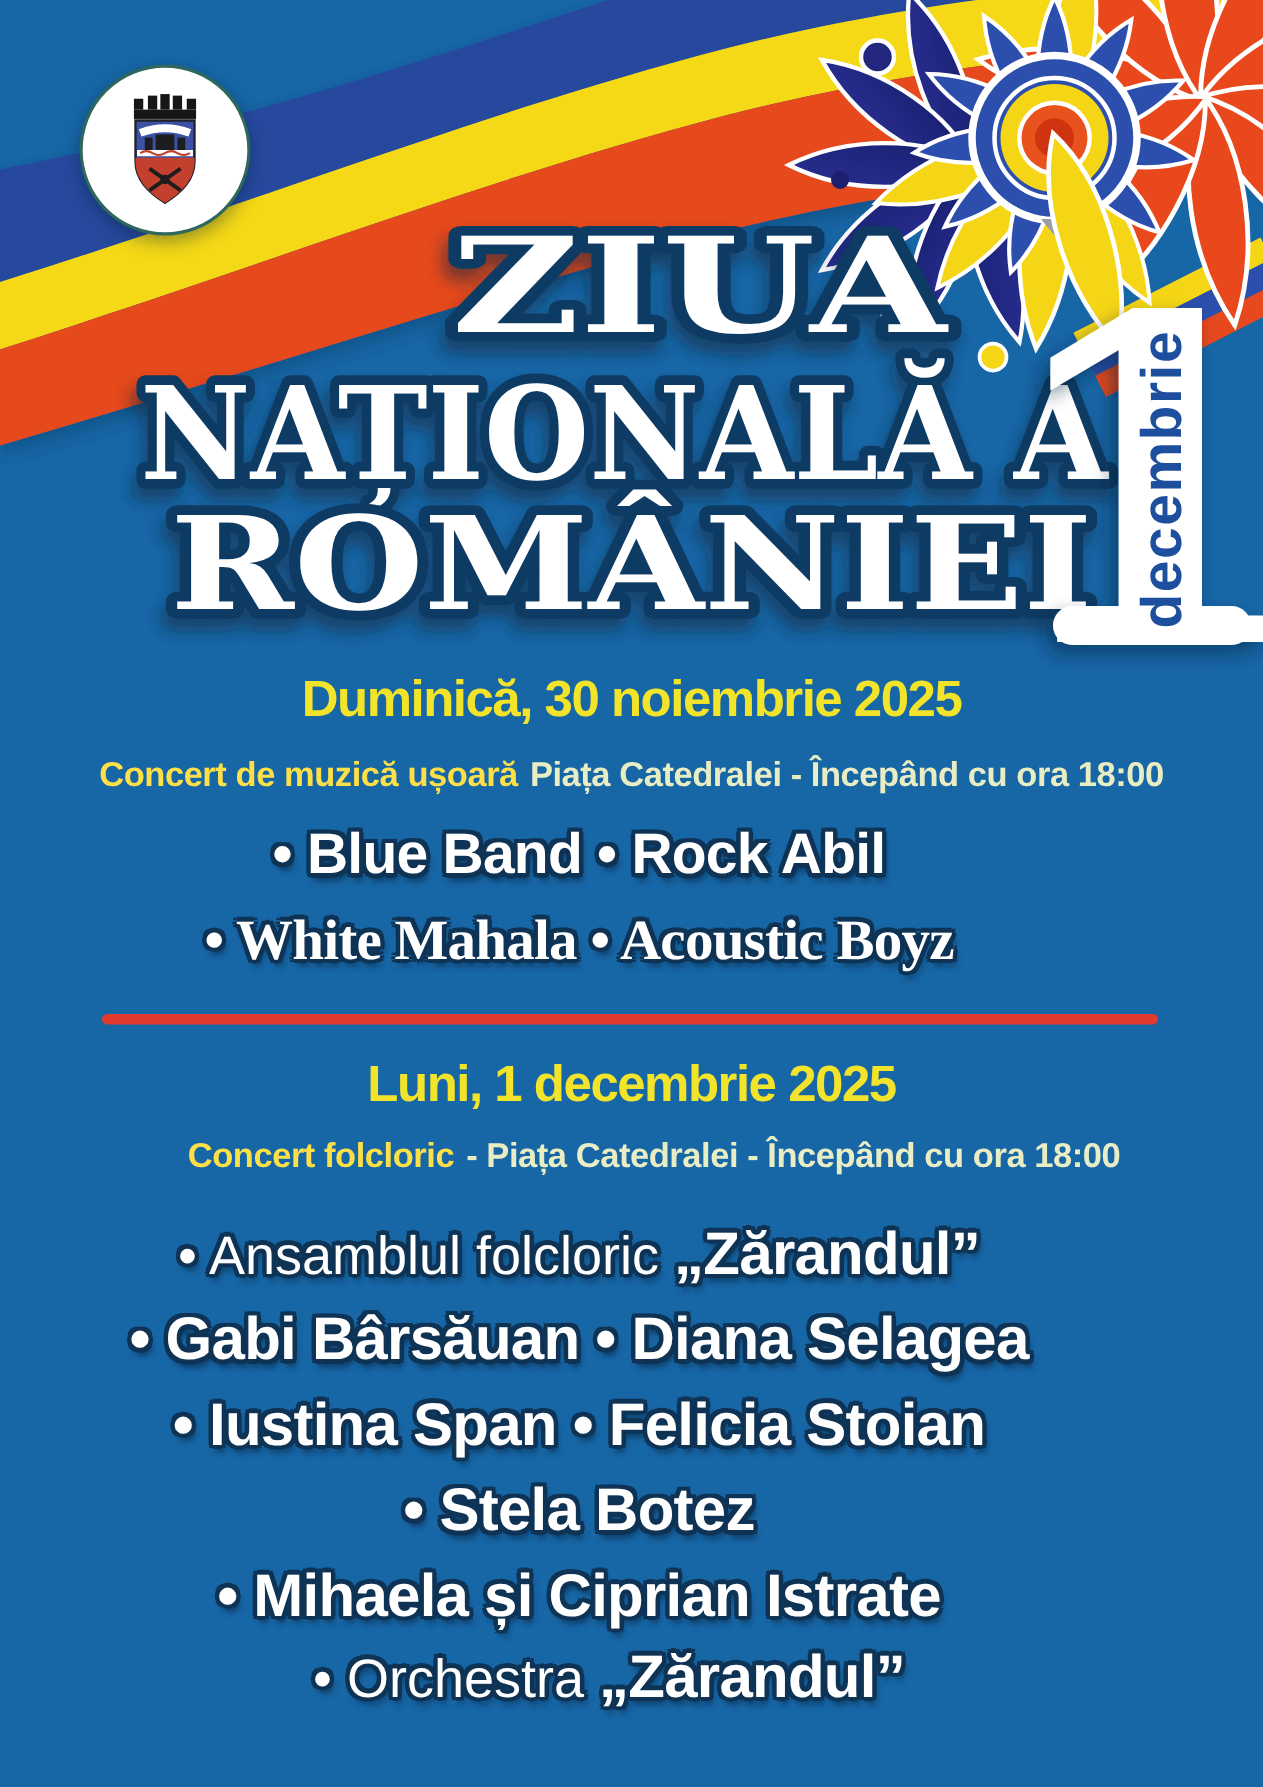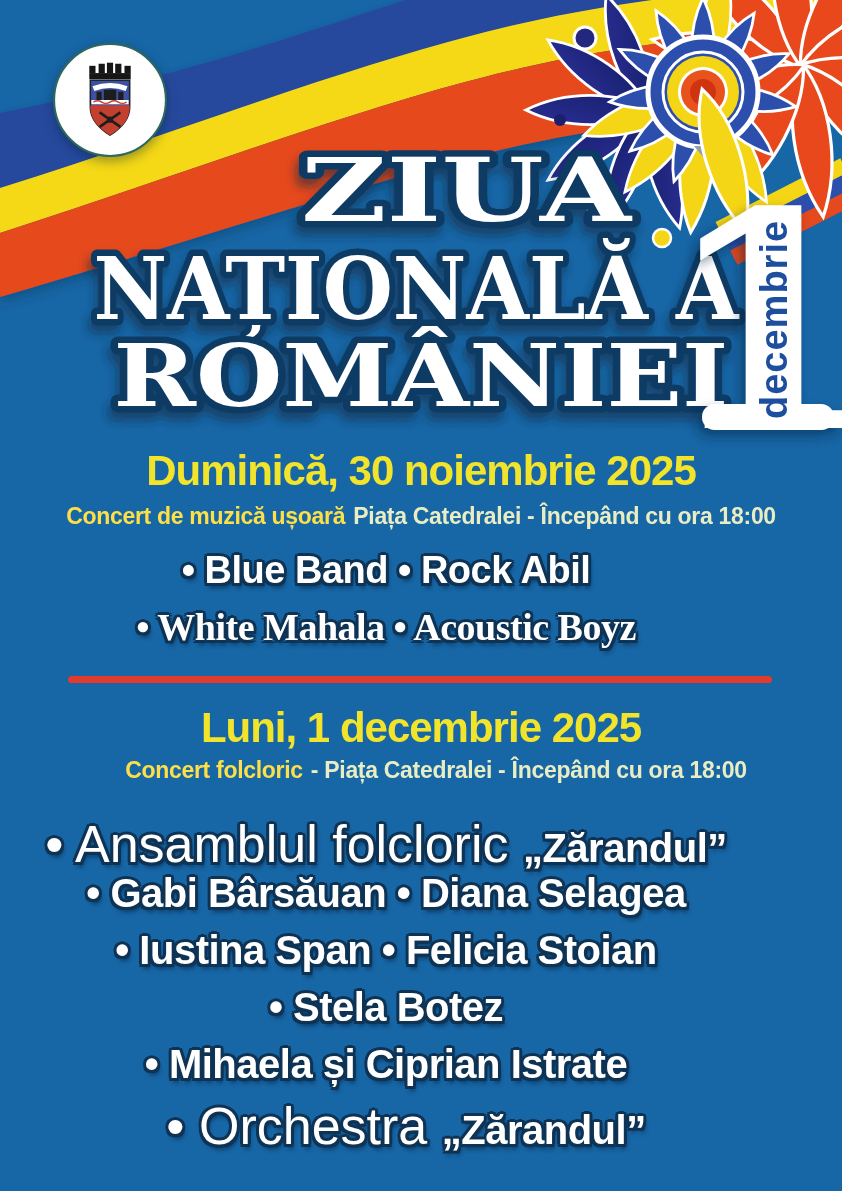--- a/index.html
+++ b/index.html
@@ -8,21 +8,21 @@
     background:#1766a6;overflow:hidden;
     font-family:"Liberation Sans",sans-serif;
   }
   .decor{position:absolute;left:0;top:0;width:842px;height:1191px;}
   .crest{
     position:absolute;left:52px;top:42px;width:116px;height:116px;
     filter:drop-shadow(0 4px 6px rgba(3,30,52,.4));
   }
   .date-heading{
     position:absolute;left:0;width:842px;text-align:center;
-    color:#f2e32b;font-weight:bold;font-size:42px;letter-spacing:-1px;
+    color:#f2e32b;font-weight:bold;font-size:34px;letter-spacing:-1px;
   }
   .dh1{top:447px;} .dh2{top:704px;}
   .info-line{
     position:absolute;left:0;width:842px;text-align:center;
     font-size:23px;letter-spacing:-0.3px;white-space:nowrap;
   }
   .il1{top:503px;} .il2{top:757px;padding-left:15px;}
   .concert-type{color:#fde047;font-weight:bold;}
   .location{color:#e9edc4;font-weight:bold;margin-left:8px;}
   .lineup{
@@ -33,21 +33,21 @@
       -2.5px 2.5px 0 #0e3354, 2.5px 2.5px 0 #0e3354,
       -3px 0 0 #0e3354, 3px 0 0 #0e3354,
       0 -3px 0 #0e3354, 0 3px 0 #0e3354,
       2px 5px 4px rgba(4,24,44,.55);
   }
   .e1{font-size:38px;} .e2{font-size:40px;}
   .lu1a{top:549px;} .lu1b{top:605px;font-family:Liberation Serif, serif;}
   .lu2a{top:814px;} .lu2b{top:871px;} .lu2c{top:928px;}
   .lu2d{top:985px;} .lu2e{top:1042px;} .lu2f{top:1096px;padding-left:20px;}
   .seg-bold{font-weight:bold;}
-  .seg-light{font-weight:normal;font-size:52px;letter-spacing:0;}
+  .seg-light{font-weight:normal;font-size:36px;letter-spacing:0;}
   .divider{
     position:absolute;left:68px;top:676px;width:704px;height:7px;
     background:#e23b2d;border-radius:4px;
   }
 </style>
 </head>
 <body>
 
 <div class="poster">
 

